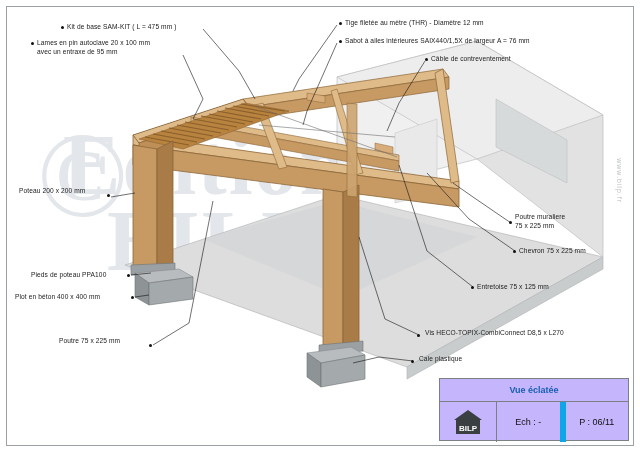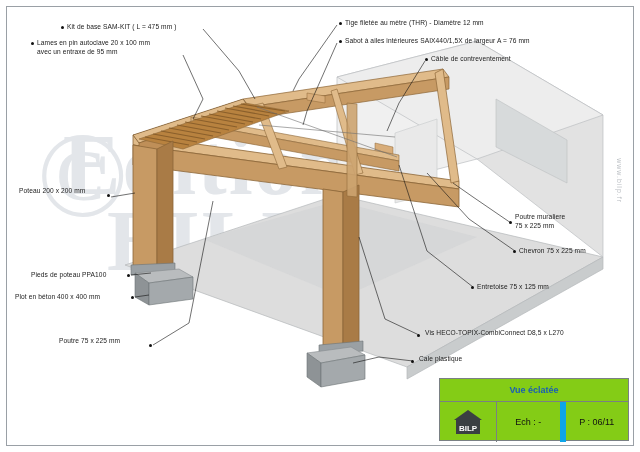--- a/index.html
+++ b/index.html
@@ -84,21 +84,21 @@
   }
   
   .titleblock {
     position: absolute;
     left: 432px;
     top: 371px;
     width: 190px;
     height: 63px;
     border: 1px solid #7a8084;
     box-sizing: border-box;
-    background: #84cc16;
+    background: #c4b5fd;
   }
   .tb-top {
     height: 22px;
     border-bottom: 1px solid #7a8084;
     display: flex;
     align-items: center;
     justify-content: center;
     color: #1a5fb4;
     font-weight: bold;
     font-size: 9px;

